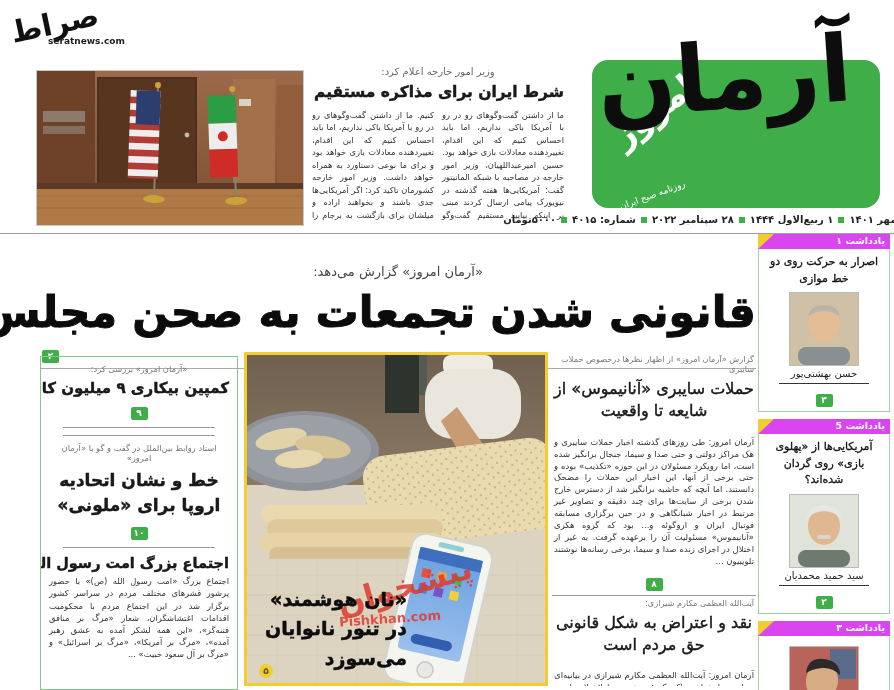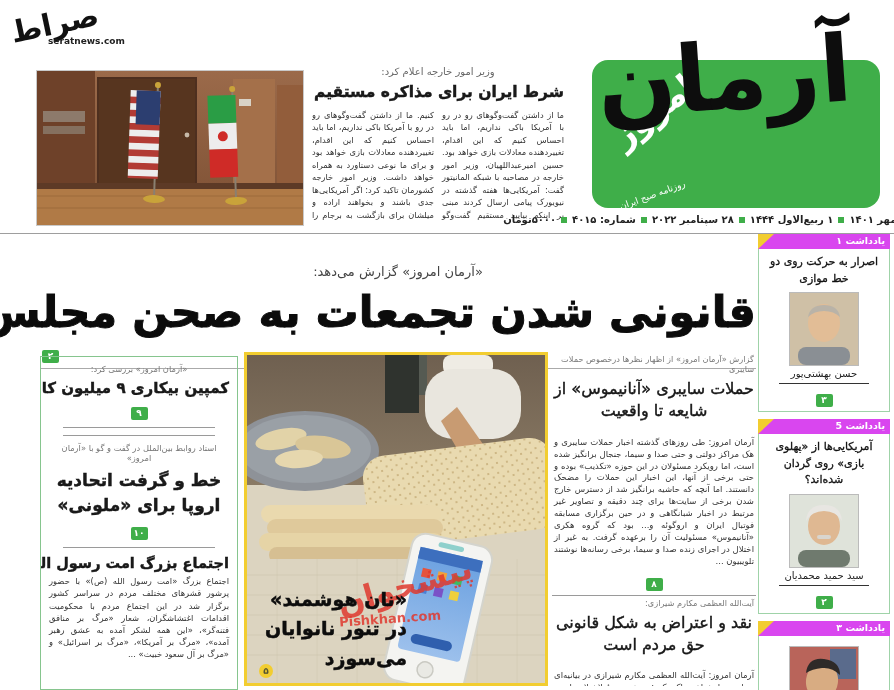--- a/index.html
+++ b/index.html
@@ -174,21 +174,21 @@
   <div class="left-col">
     <div>
       <div class="kicker">«آرمان امروز» بررسی کرد:</div>
       <div class="h-one">کمپین بیکاری ۹ میلیون کاربر</div>
       <span class="badge">۹</span>
     </div>
     <div class="sep"></div>
     <div class="sep"></div>
     <div>
       <div class="kicker">استاد روابط بین‌الملل در گفت و گو با «آرمان امروز»</div>
-      <div class="h-two">خط و گرفت اتحادیه اروپا برای «ملونی»</div>
+      <div class="h-two">خط و نشان اتحادیه اروپا برای «ملونی»</div>
       <span class="badge">۱۰</span>
     </div>
     <div class="sep"></div>
     <div>
       <div class="h-compact">اجتماع بزرگ امت رسول الله(ص)</div>
       <div class="body">اجتماع بزرگ «امت رسول الله (ص)» با حضور پرشور قشرهای مختلف مردم در سراسر کشور برگزار شد در این اجتماع مردم با محکومیت اقدامات اغتشاشگران، شعار «مرگ بر منافق فتنه‌گر»، «این همه لشکر آمده به عشق رهبر آمده»، «مرگ بر آمریکا»، «مرگ بر اسرائیل» و «مرگ بر آل سعود خبیث» ...</div>
 
     </div>
   </div>
 

